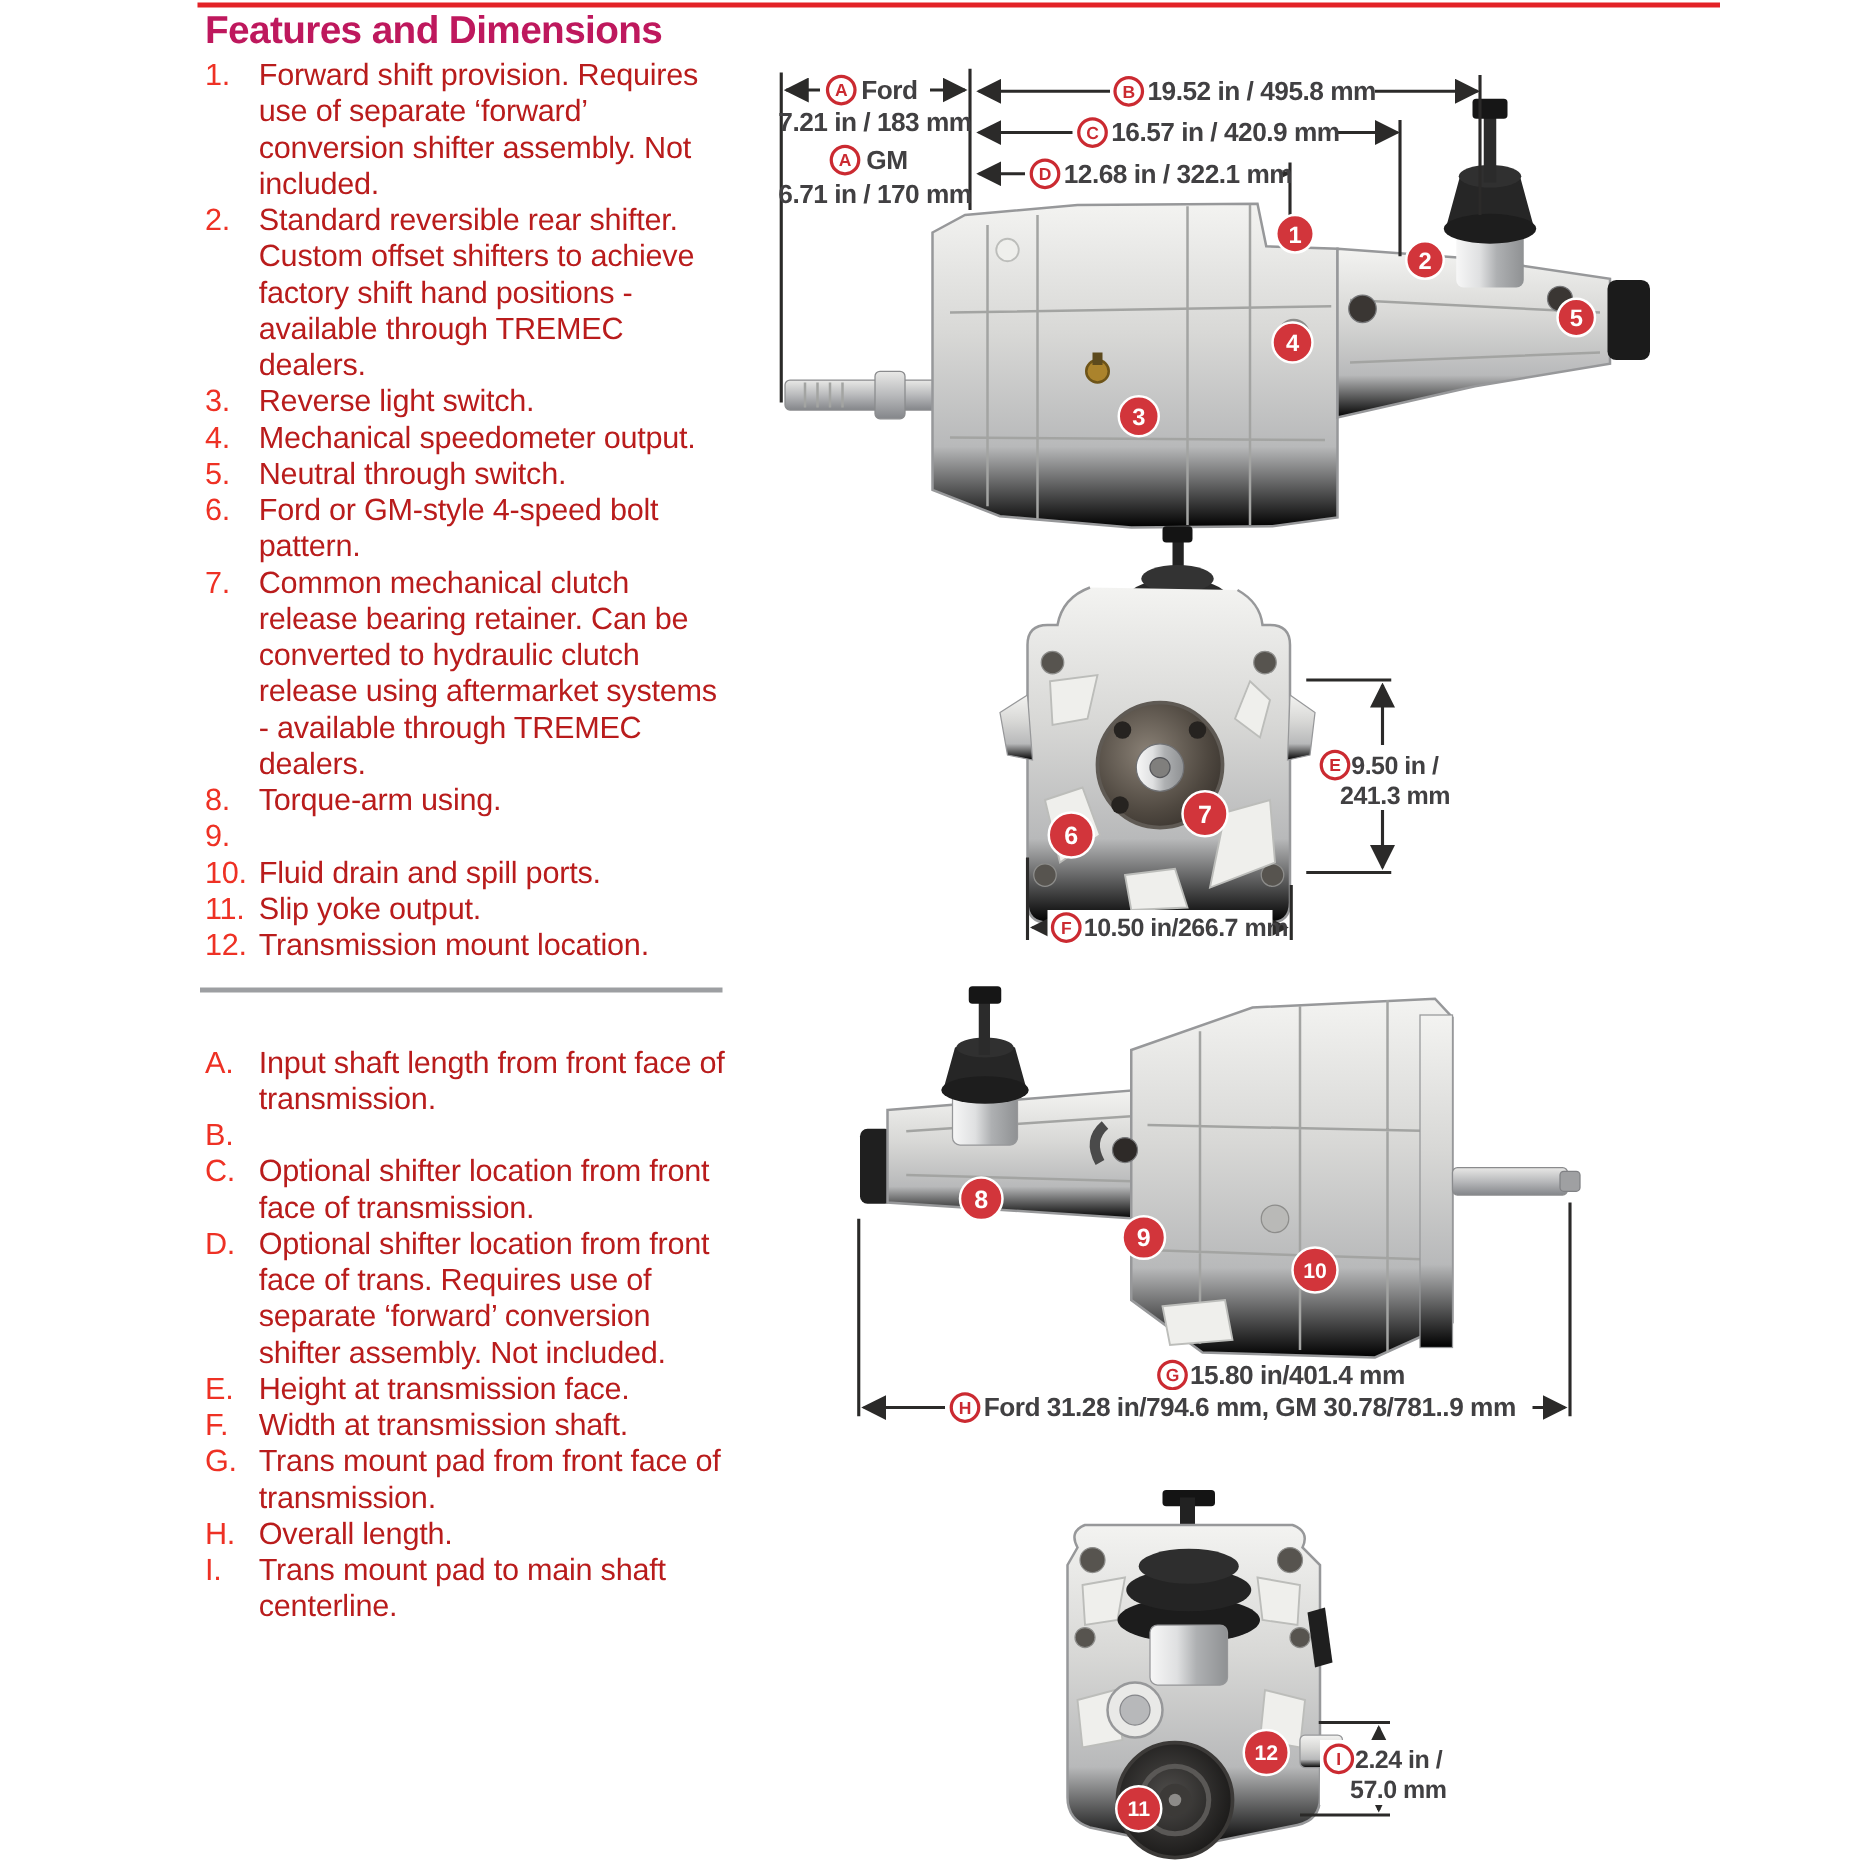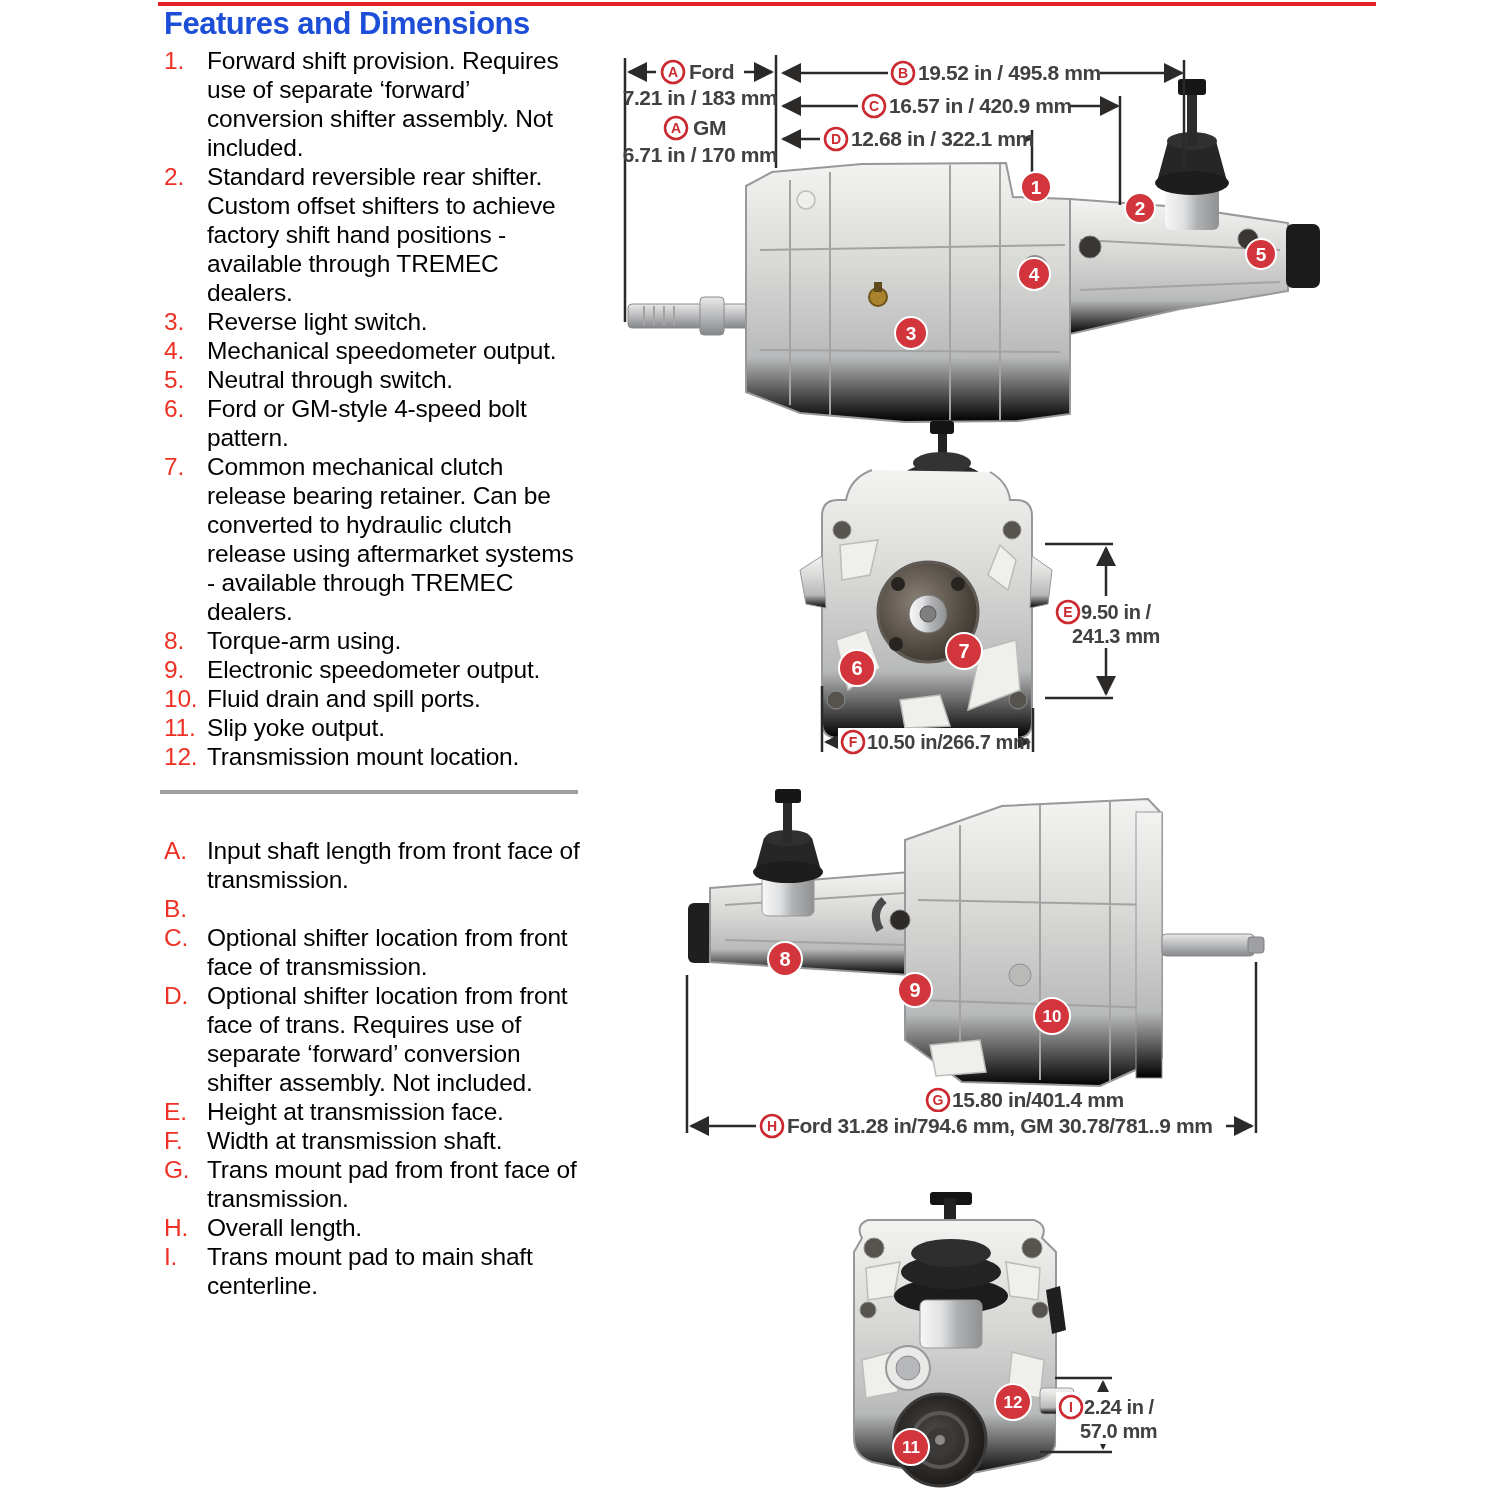--- a/index.html
+++ b/index.html
@@ -1,27 +1,27 @@
 <!DOCTYPE html>
 <html><head>
 <meta charset="utf-8">
 <style>
   html,body{margin:0;padding:0;}
   body{
     width:1500px;height:1500px;position:relative;background:#ffffff;
     font-family:"Liberation Sans", sans-serif;color:#262430;overflow:hidden;
   }
   .top-rule{position:absolute;left:158px;top:2px;width:1218px;height:4px;background:#e32227;}
-  .page-title{position:absolute;left:164px;top:6px;font-size:31px;font-weight:700;color:#1d4ed8;letter-spacing:-0.5px;}
+  .page-title{position:absolute;left:164px;top:6px;font-size:31px;font-weight:700;color:#be185d;letter-spacing:-0.5px;}
   .list{position:absolute;left:164px;width:418px;}
   .features-list{top:46px;}
   .dims-list{top:836px;}
   .li{display:flex;font-size:24.5px;line-height:29px;letter-spacing:-0.2px;}
   .li .num{flex:none;width:43px;color:#ee3124;}
-  .li .txt{flex:1;width:370px;color:#000000;}
+  .li .txt{flex:1;width:370px;color:#b91c1c;}
   .divider{position:absolute;left:160px;top:790px;width:418px;height:4px;background:#9d9fa2;}
   svg text{font-family:"Liberation Sans", sans-serif;}
   .dimtxt{font-size:21px;font-weight:700;fill:#414042;letter-spacing:-0.4px;}
   .dimtxt2{font-size:20px;font-weight:700;fill:#414042;letter-spacing:-0.4px;}
   .badge-circ{fill:#ffffff;stroke:#cb2a31;stroke-width:2.6px;}
   .badge-letter{font-size:14px;font-weight:700;fill:#cb2a31;text-anchor:middle;}
   .callout-circ{fill:#d2353b;stroke:#ffffff;stroke-width:2px;}
   .callout-num{fill:#ffffff;font-weight:700;text-anchor:middle;}
   .dline{stroke:#2b2a29;stroke-width:2.5px;fill:none;}
   .rib{stroke:#a3a4a2;stroke-width:2px;fill:none;}
@@ -61,21 +61,20 @@
   <div class="li">
       <span class="num">7.</span>
       <span class="txt">Common mechanical clutch release bearing retainer. Can be converted to hydraulic clutch release using aftermarket systems - available through TREMEC dealers.</span>
     </div>
   <div class="li">
       <span class="num">8.</span>
       <span class="txt">Torque-arm using.</span>
     </div>
   <div class="li">
       <span class="num">9.</span>
-      <span class="txt">Electronic speedometer output.</span>
     </div>
   <div class="li">
       <span class="num">10.</span>
       <span class="txt">Fluid drain and spill ports.</span>
     </div>
   <div class="li">
       <span class="num">11.</span>
       <span class="txt">Slip yoke output.</span>
     </div>
   <div class="li">

